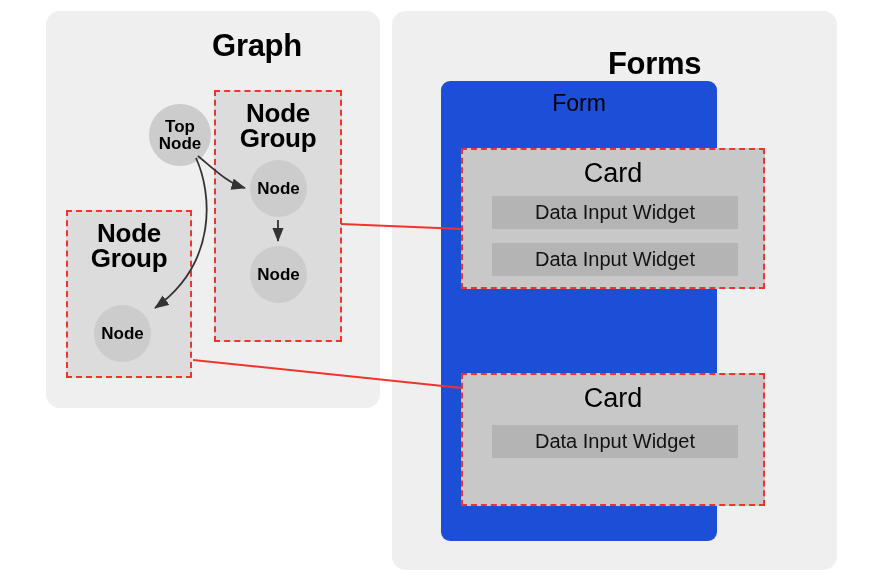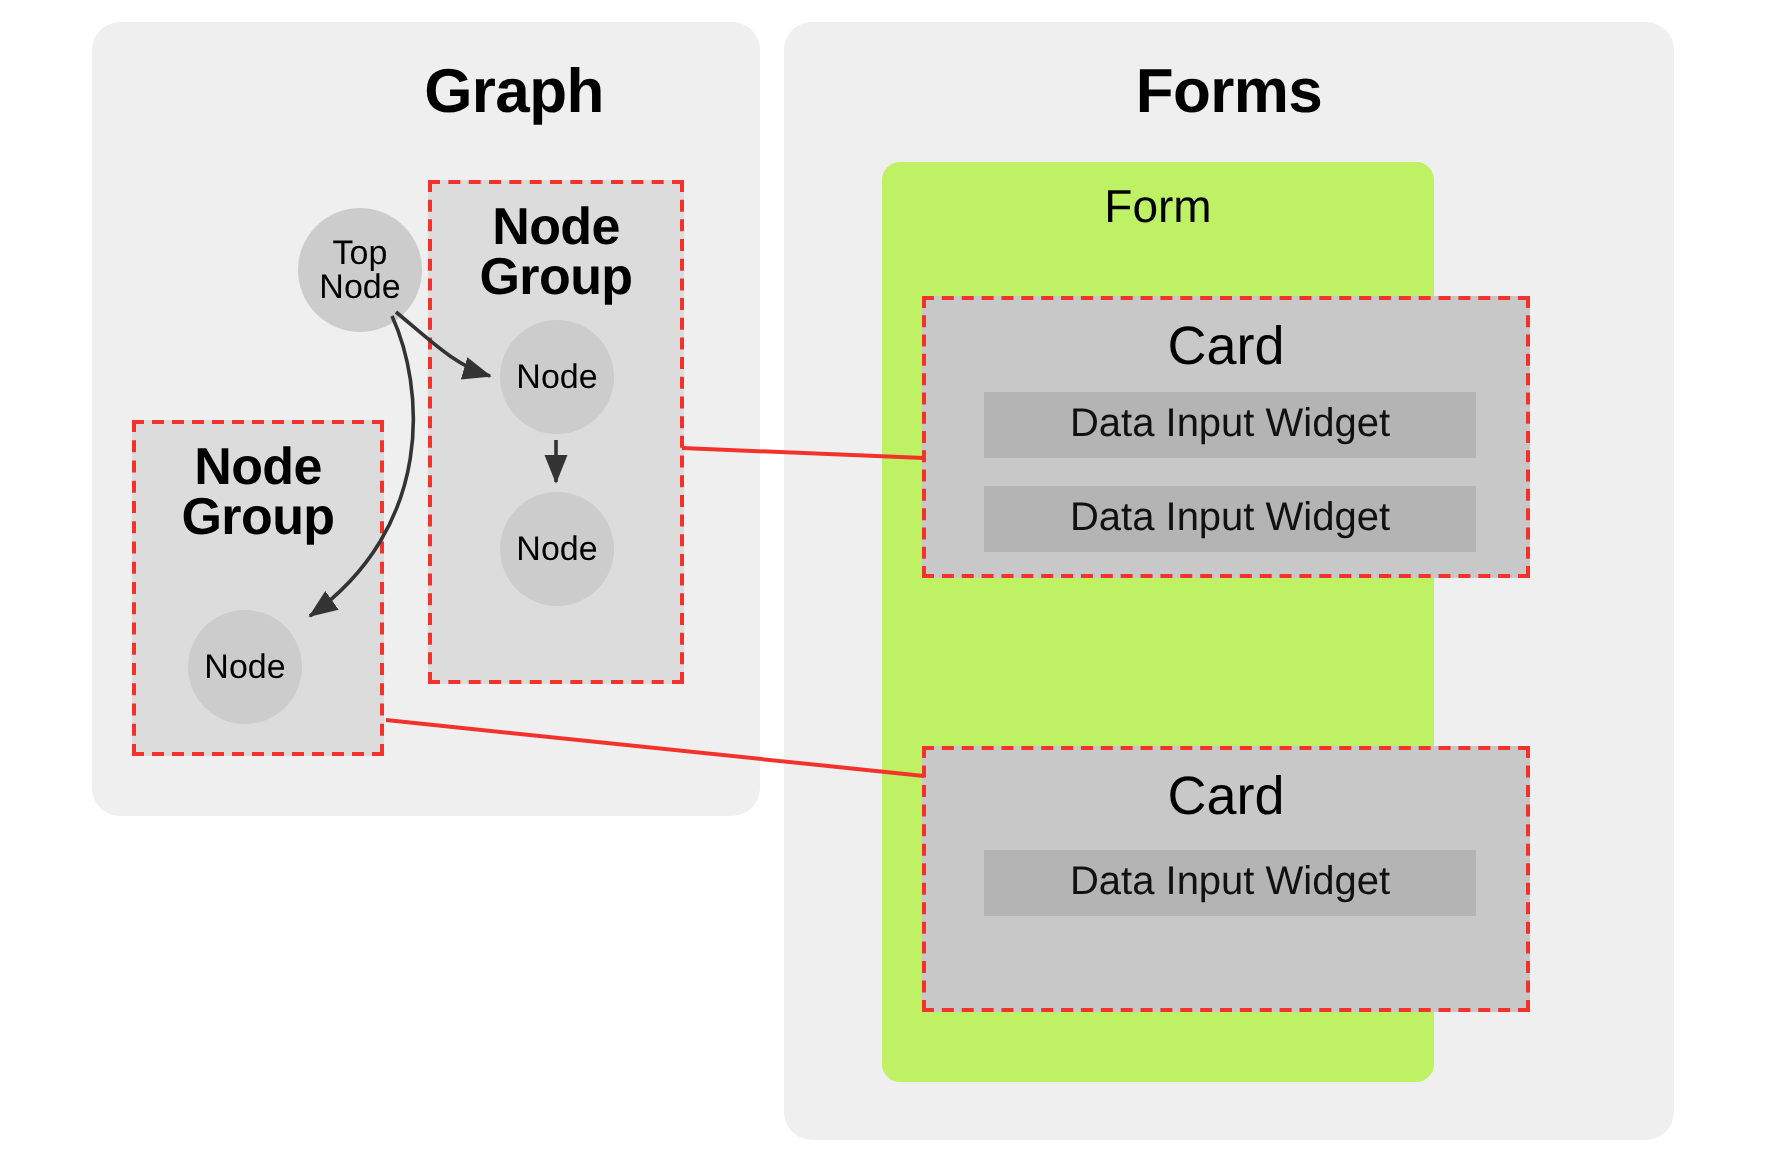--- a/index.html
+++ b/index.html
@@ -34,30 +34,30 @@
     position: absolute;
     left: 0;
     width: 100%;
     text-align: center;
     font-size: 31px;
     font-weight: 700;
     color: #000000;
     letter-spacing: -0.3px;
   }
   #graph-panel .panel-title { top: 17px; margin-left: 44px; }
-  #forms-panel .panel-title { top: 17px; }
+  #forms-panel .panel-title { top: 35px; margin-left: 40px; }
 
   
   .form-box {
     position: absolute;
     left: 49px;
     top: 70px;
     width: 276px;
     height: 460px;
-    background: #bef264;
+    background: #1d4ed8;
     border-radius: 9px;
   }
   .form-title {
     position: absolute;
     left: 0;
     top: 9px;
     width: 100%;
     text-align: center;
     font-size: 23px;
     font-weight: 400;
@@ -128,21 +128,21 @@
   
   .node {
     position: absolute;
     border-radius: 50%;
     background: #cccccc;
     display: flex;
     align-items: center;
     justify-content: center;
     text-align: center;
     color: #000000;
-    font-weight: 400;
+    font-weight: 700;
   }
   #top-node {
     left: 103px; top: 93px;
     width: 62px; height: 62px;
     font-size: 17px;
     line-height: 1.0;
   }
   #node-r1 { left: 204px; top: 149px; width: 57px; height: 57px; font-size: 17px; }
   #node-r2 { left: 204px; top: 235px; width: 57px; height: 57px; font-size: 17px; }
   #node-l1 { left: 48px;  top: 294px; width: 57px; height: 57px; font-size: 17px; }

